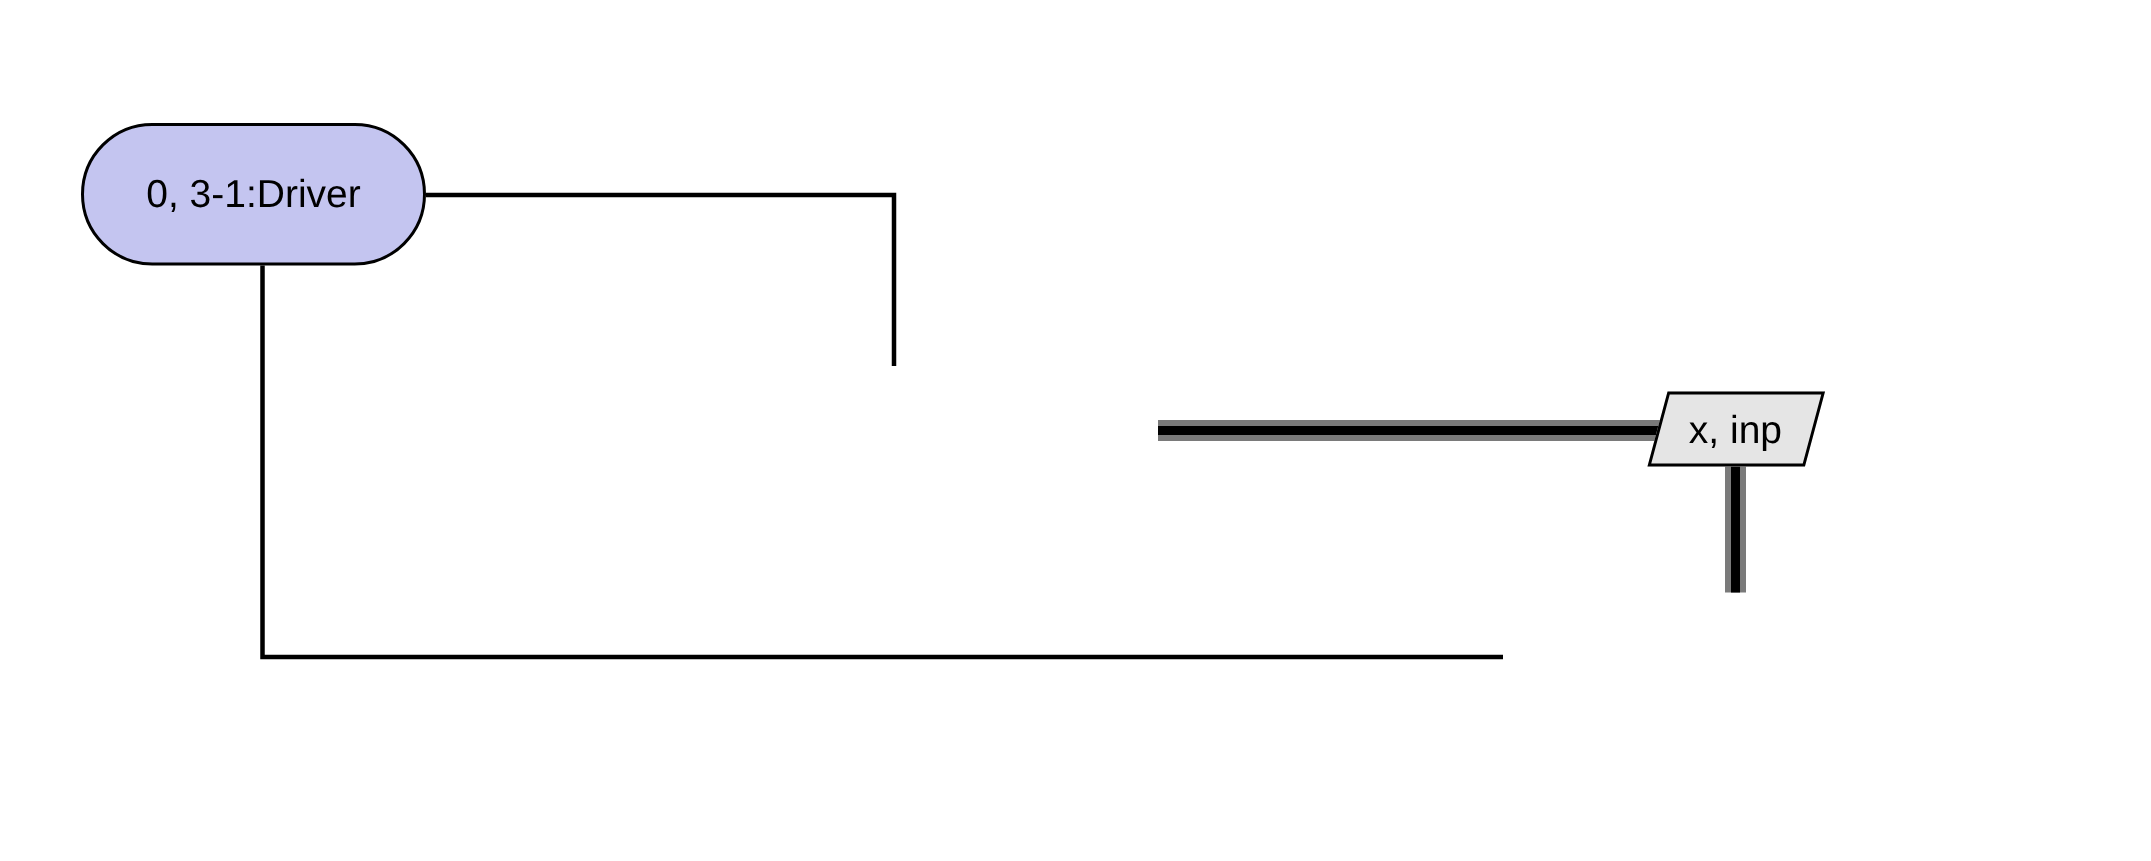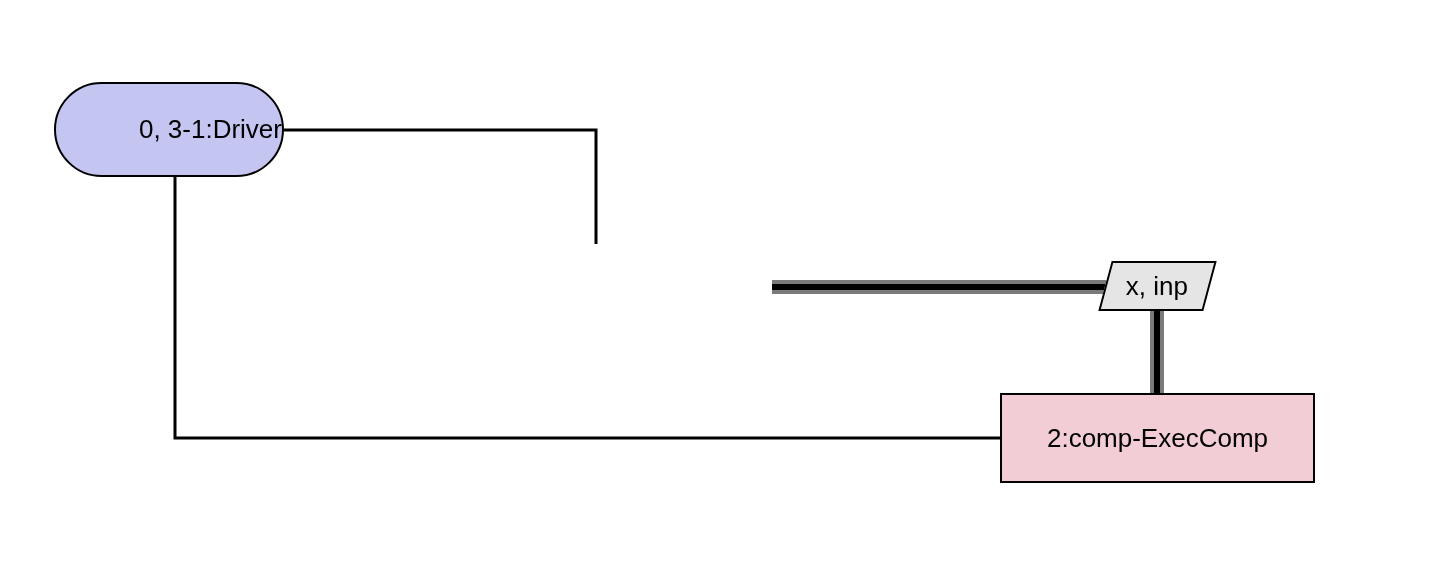--- a/index.html
+++ b/index.html
@@ -22,21 +22,20 @@
       display: flex;
       align-items: center;
       justify-content: center;
       border: 2px solid #000;
       font-size: 26px;
       z-index: 10;
     }
     .driver {
       background: #c4c5f0;
       border-radius: 48px;
-      justify-content: flex-end;
     }
     .component {
       background: #f2cdd6;
     }
     .data-node {
       position: absolute;
       background: #e5e5e5;
       border: 2px solid #000;
       transform: skewX(-15deg);
       display: flex;
@@ -73,21 +72,18 @@
 
     <path d="M 1157 311 L 1157 395" stroke="#7a7a7a" stroke-width="14" fill="none"></path>
     <path d="M 1157 311 L 1157 395" stroke="#000" stroke-width="6" fill="none"></path>
   </svg>
 
   <div class="node driver" style="left:54px; top:82px; width:230px; height:95px;">
     <span>0, 3-1:Driver</span>
   </div>
 
 
-  <div class="node component" style="left:1000px; top:393px; width:315px; height:90px;">
-    <span>2:comp-ExecComp</span>
-  </div>
 
   <div class="data-node" style="left:1105px; top:261px; width:105px; height:50px;">
     <span>x, inp</span>
   </div>
 
 </div>
 
 </body></html>

